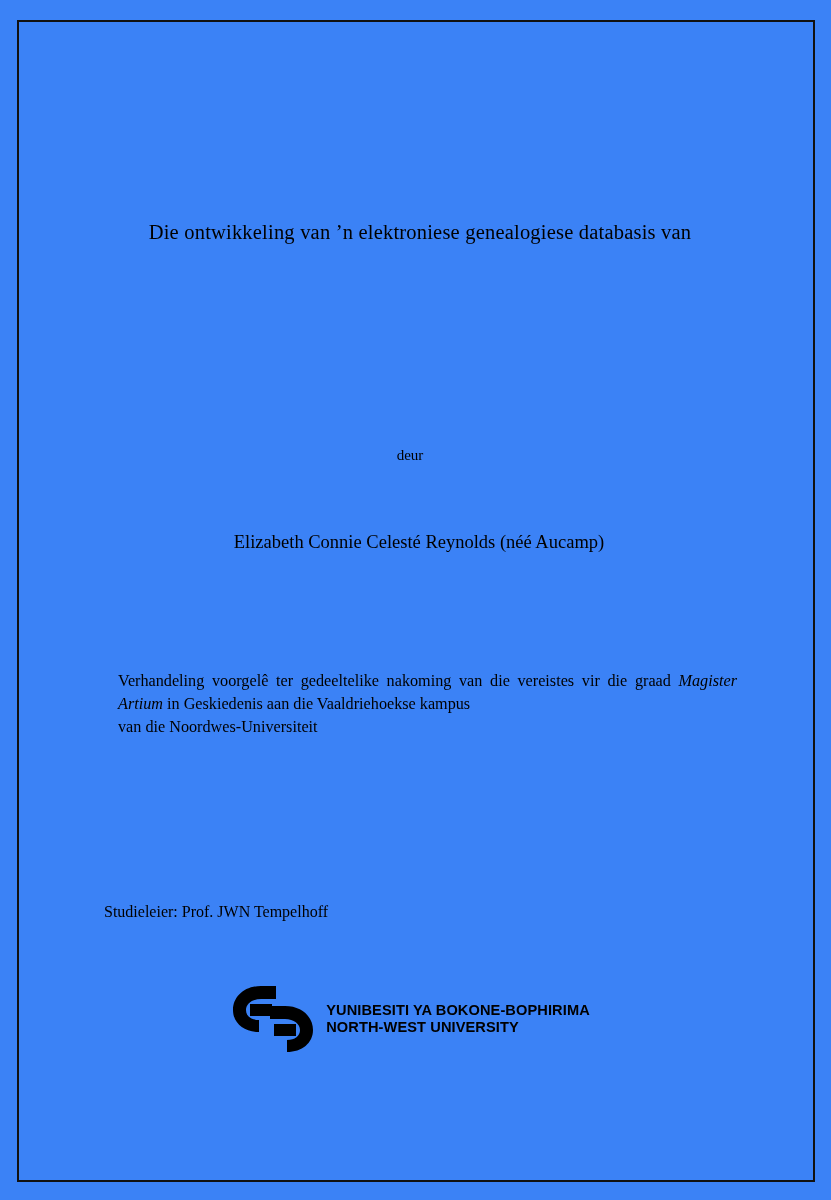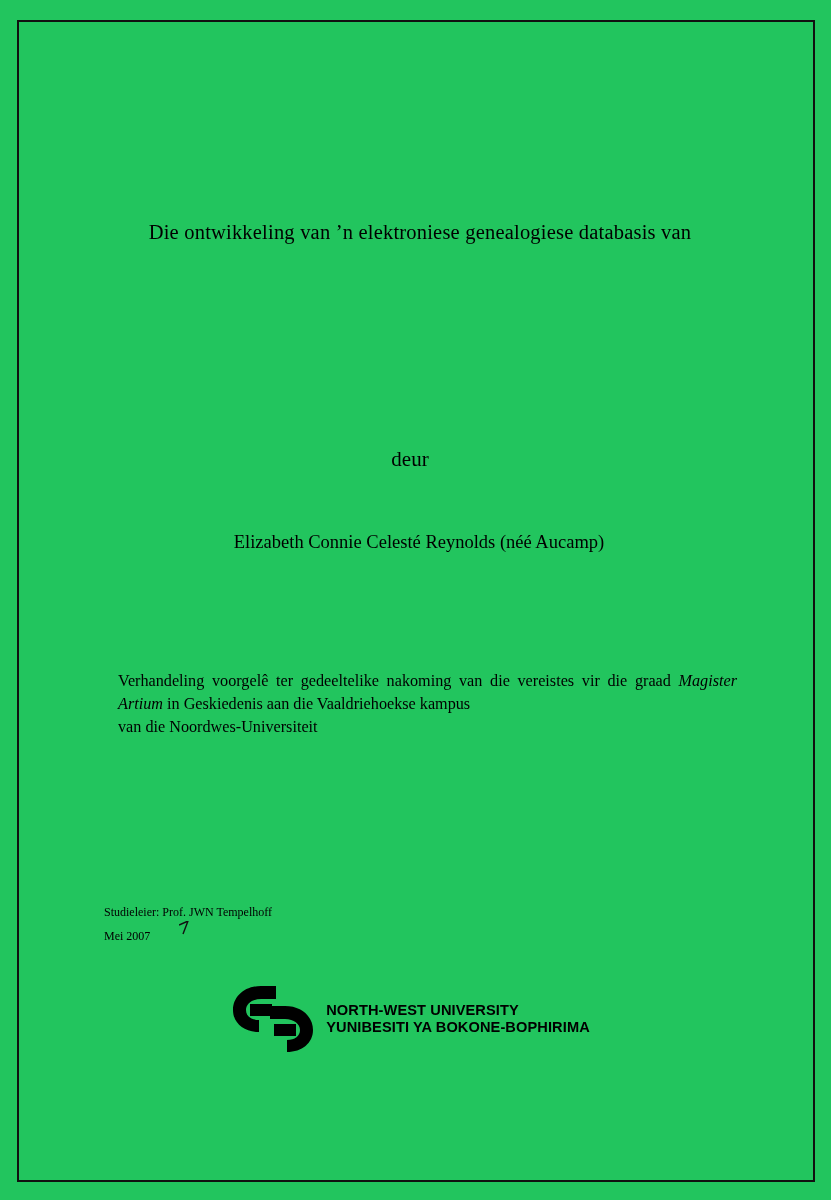--- a/index.html
+++ b/index.html
@@ -11,21 +11,21 @@
     width: 831px;
     height: 1200px;
     font-family: "Liberation Serif", serif;
     color: #000000;
     overflow: hidden;
   }
   .page {
     position: relative;
     width: 831px;
     height: 1200px;
-    background: #22c55e;
+    background: #3b82f6;
     box-sizing: border-box;
   }
   .page-border {
     position: absolute;
     left: 17px;
     top: 20px;
     width: 798px;
     height: 1162px;
     border: 2px solid #111111;
     box-sizing: border-box;
@@ -52,21 +52,21 @@
     letter-spacing: 0.2px;
     white-space: nowrap;
   }
 
   .by-word {
     position: absolute;
     top: 427px;
     left: 0;
     width: 640px;
     text-align: center;
-    font-size: 21px;
+    font-size: 15px;
   }
 
   .author {
     position: absolute;
     top: 512px;
     left: 9px;
     width: 640px;
     text-align: center;
     font-size: 18.5px;
   }
@@ -84,21 +84,21 @@
     text-align: left;
   }
   .submission em {
     font-style: italic;
   }
 
   .supervisor-block {
     position: absolute;
     top: 880px;
     left: 14px;
-    font-size: 12px;
+    font-size: 16px;
     line-height: 24px;
   }
   .supervisor-line, .date-line {
     white-space: nowrap;
   }
   .date-line {
     position: relative;
   }
   .date-tick {
     position: absolute;
@@ -148,35 +148,29 @@
 
     <div class="author">Elizabeth Connie Celesté Reynolds (néé Aucamp)</div>
 
     <div class="submission">
       <span>Verhandeling voorgelê ter gedeeltelike nakoming van die vereistes vir die graad </span><em>Magister Artium</em><span> in Geskiedenis aan die Vaaldriehoekse kampus</span>
       <div class="last-line">van die Noordwes-Universiteit</div>
     </div>
 
     <div class="supervisor-block">
       <div class="supervisor-line">Studieleier: Prof. JWN Tempelhoff</div>
-      <div class="date-line">
-        <span>Mei 2007</span>
-        <svg class="date-tick" viewBox="0 0 11 15">
-          <path d="M0 4 L9 0 L4 13" stroke="#111" stroke-width="1.4" fill="none"></path>
-        </svg>
-      </div>
     </div>
 
     <div class="logo-area">
       <svg class="logo-mark" viewBox="0 0 86 78">
         <path d="M31 6 C14 6 3 17 3 30 C3 43 14 52 29 52 L29 40 C21 40 16 36 16 30 C16 24 22 19 31 19 L46 19 L46 6 Z" fill="#000"></path>
         <rect x="20" y="24" width="22" height="12" fill="#000"></rect>
         <path d="M55 26 C72 26 83 37 83 50 C83 63 72 72 57 72 L57 60 C65 60 70 56 70 50 C70 44 64 39 55 39 L40 39 L40 26 Z" fill="#000"></path>
         <rect x="44" y="44" width="22" height="12" fill="#000"></rect>
       </svg>
       <div class="logo-text">
+        <div>YUNIBESITI YA BOKONE-BOPHIRIMA</div>
         <div>NORTH-WEST UNIVERSITY</div>
-        <div>YUNIBESITI YA BOKONE-BOPHIRIMA</div>
       </div>
     </div>
 
   </div>
 </div>
 
 </body></html>

